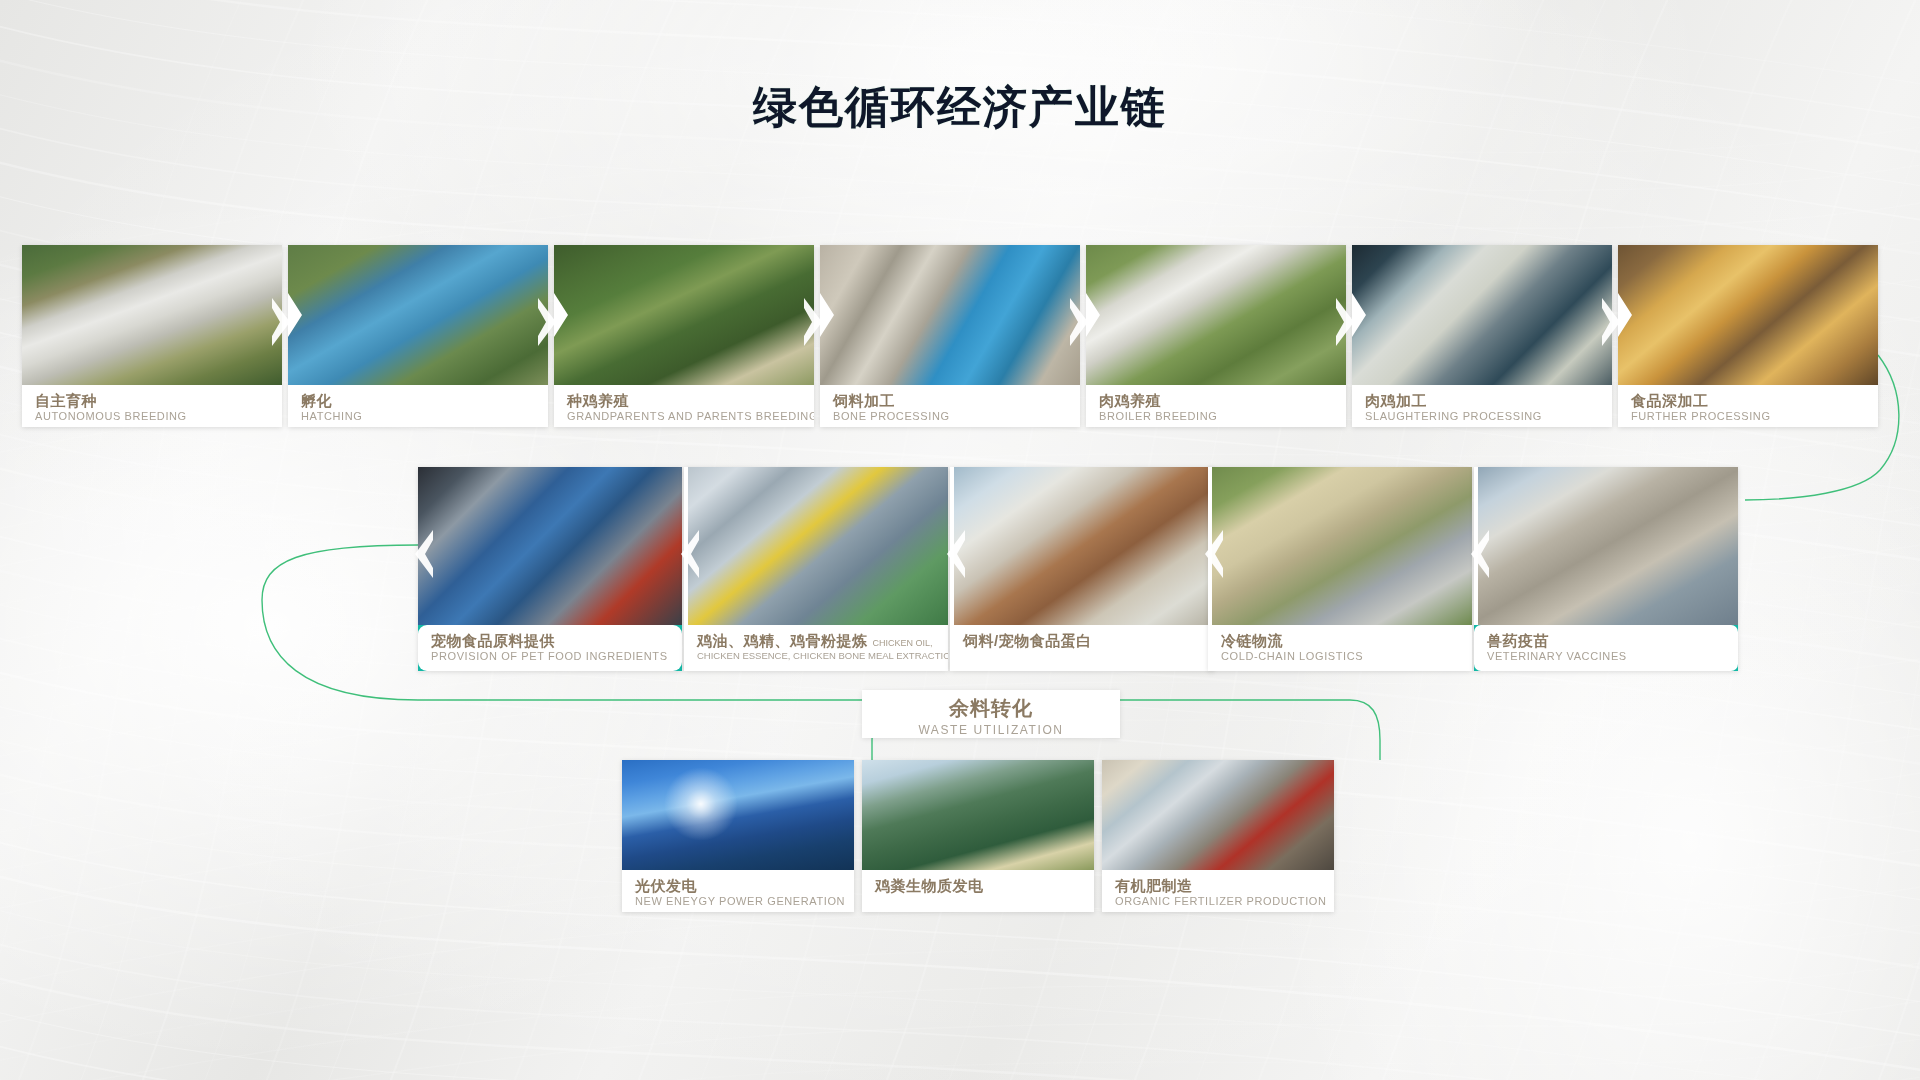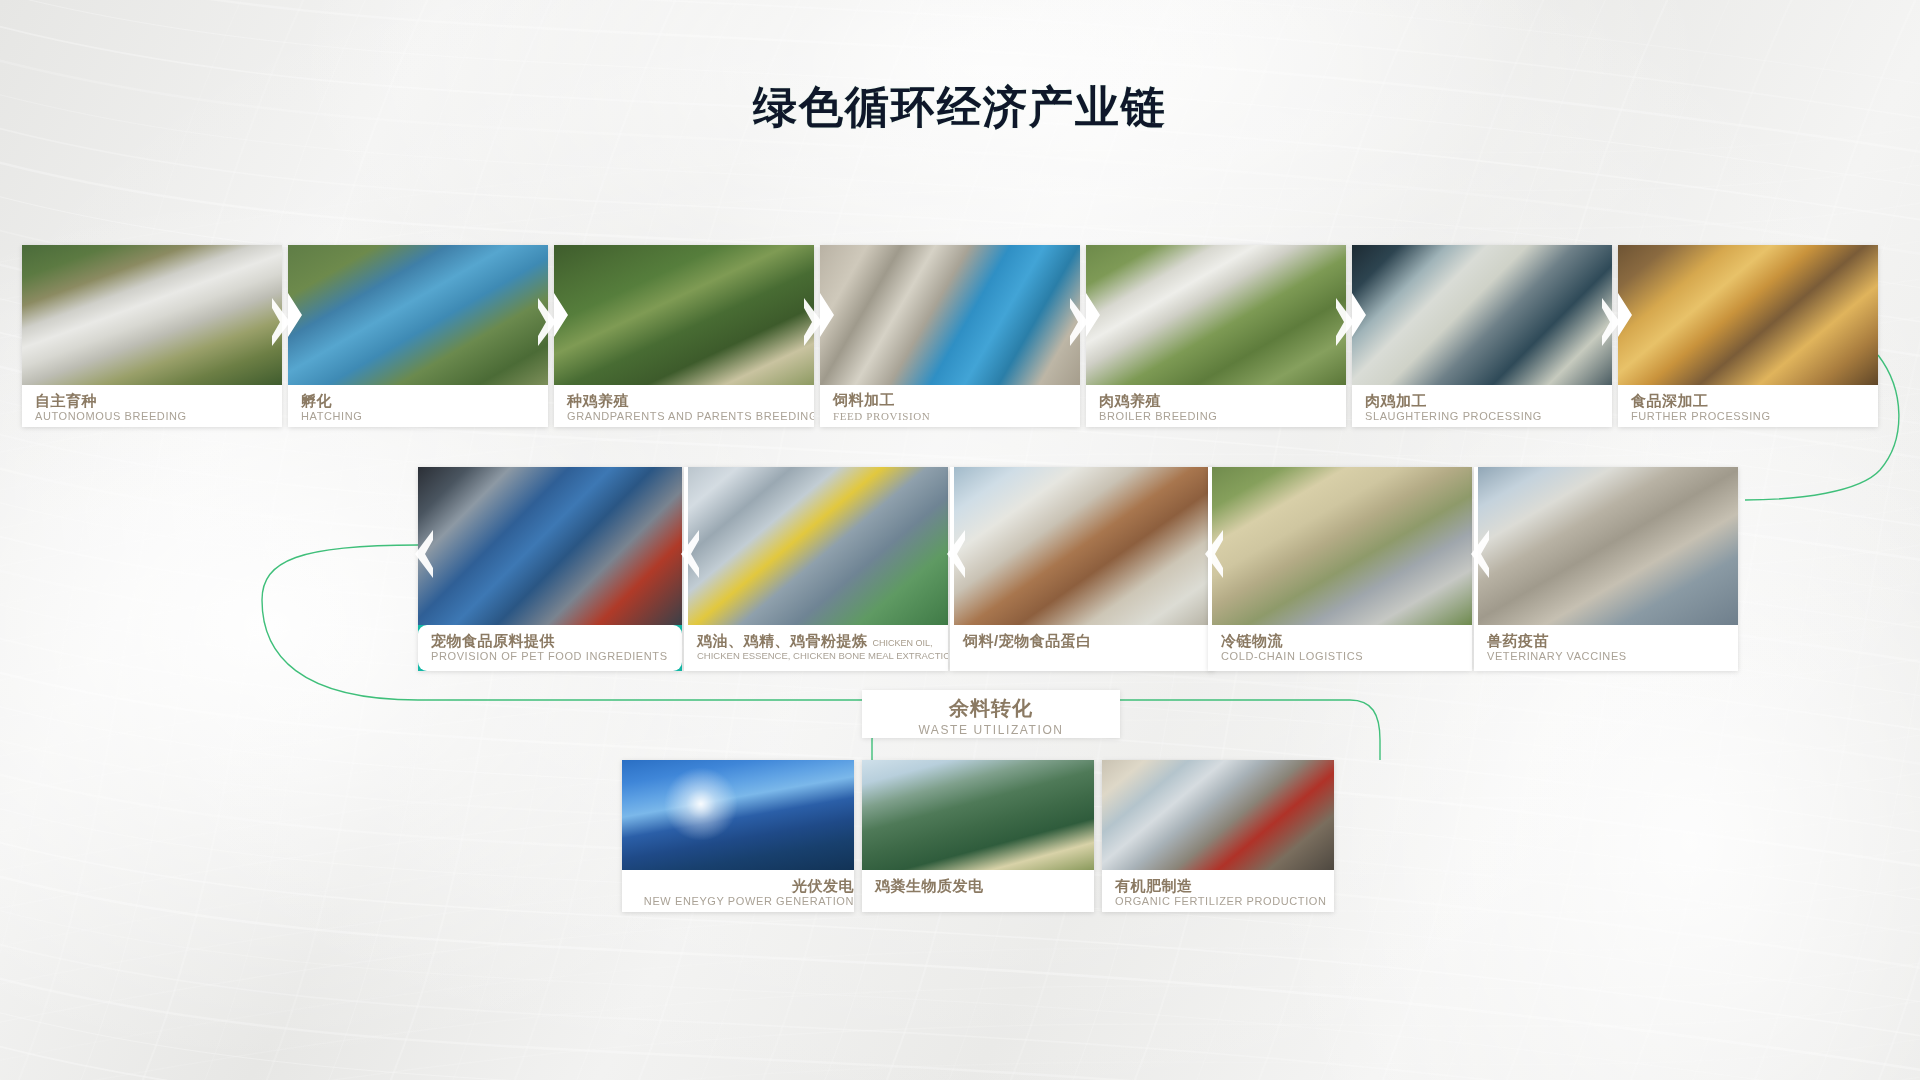--- a/index.html
+++ b/index.html
@@ -239,27 +239,27 @@
         <div class="ph" style="background: linear-gradient(155deg, rgb(62, 92, 44) 0%, rgb(76, 111, 53) 16%, rgb(86, 126, 60) 30%, rgb(127, 155, 84) 42%, rgb(72, 108, 51) 56%, rgb(61, 91, 43) 70%, rgb(201, 195, 160) 84%, rgb(141, 154, 98) 100%);"></div>
       </div>
       <div class="cap" style="height: 42px;">
         <div class="cn">种鸡养殖</div>
         <div class="en">GRANDPARENTS AND PARENTS BREEDING</div>
       </div>
       <svg class="chev" width="26" height="140" viewBox="0 0 26 140" style="left: 0px; height: 140px;">
         <path d="M0,0 L0,48 L14,70 L0,92 L0,140 L-4,140 L-4,0 Z" fill="#ffffff"></path>
       </svg>
     </div>
-    <div class="card" style="left: 820px; top: 245px; width: 260px; height: 182px; font-family: Liberation Serif, serif;">
+    <div class="card" style="left: 820px; top: 245px; width: 260px; height: 182px;">
       <div class="photo" style="height: 140px;">
         <div class="ph" style="background: linear-gradient(120deg, rgb(185, 178, 164) 0%, rgb(207, 201, 187) 14%, rgb(159, 154, 140) 24%, rgb(214, 210, 198) 34%, rgb(168, 163, 150) 44%, rgb(47, 143, 196) 56%, rgb(66, 164, 214) 66%, rgb(42, 126, 168) 76%, rgb(189, 182, 166) 88%, rgb(165, 157, 140) 100%);"></div>
       </div>
       <div class="cap" style="height: 42px;">
         <div class="cn">饲料加工</div>
-        <div class="en">FEED PROVISION</div>
+        <div class="en">BONE PROCESSING</div>
       </div>
       <svg class="chev" width="26" height="140" viewBox="0 0 26 140" style="left: 0px; height: 140px;">
         <path d="M0,0 L0,48 L14,70 L0,92 L0,140 L-4,140 L-4,0 Z" fill="#ffffff"></path>
       </svg>
     </div>
     <div class="card" style="left: 1086px; top: 245px; width: 260px; height: 182px;">
       <div class="photo" style="height: 140px;">
         <div class="ph" style="background: linear-gradient(150deg, rgb(109, 138, 74) 0%, rgb(126, 154, 86) 14%, rgb(216, 216, 208) 26%, rgb(238, 238, 234) 34%, rgb(207, 207, 198) 42%, rgb(125, 154, 84) 56%, rgb(94, 124, 60) 70%, rgb(134, 160, 94) 84%, rgb(90, 118, 56) 100%);"></div>
       </div>
       <div class="cap" style="height: 42px;">
@@ -335,29 +335,29 @@
         <div class="en">COLD-CHAIN LOGISTICS</div>
       </div>
       <svg class="chev" width="26" height="158" viewBox="0 0 26 158" style="left: 0px; height: 158px;">
         <path d="M0,0 L0,57 L-14,79 L0,101 L0,158 L4,158 L4,0 Z" fill="#ffffff"></path>
       </svg>
     </div>
     <div class="card" style="left: 1474px; top: 467px; width: 264px; height: 204px;">
       <div class="photo" style="height: 158px;">
         <div class="ph" style="background: linear-gradient(150deg, rgb(142, 164, 180) 0%, rgb(196, 210, 220) 14%, rgb(220, 220, 214) 26%, rgb(184, 178, 164) 38%, rgb(160, 154, 140) 50%, rgb(198, 192, 178) 64%, rgb(138, 154, 164) 78%, rgb(111, 127, 140) 100%);"></div>
       </div>
-      <div class="cap" style="height: 46px;">
+      <div class="cap" style="height: 46px; border-radius: 7px;">
         <div class="cn">兽药疫苗</div>
         <div class="en">VETERINARY VACCINES</div>
       </div>
       <svg class="chev" width="26" height="158" viewBox="0 0 26 158" style="left: 0px; height: 158px;">
         <path d="M0,0 L0,57 L-14,79 L0,101 L0,158 L4,158 L4,0 Z" fill="#ffffff"></path>
       </svg>
     </div>
-    <div class="card" style="left: 622px; top: 760px; width: 232px; height: 152px; text-align: right;">
+    <div class="card" style="left: 622px; top: 760px; width: 232px; height: 152px;">
       <div class="photo" style="height: 110px;">
         <div class="ph" style="background: radial-gradient(circle at 34% 40%, rgba(255, 255, 255, 0.95) 0%, rgba(255, 255, 255, 0.45) 9%, rgba(255, 255, 255, 0) 22%), linear-gradient(170deg, rgb(42, 111, 196) 0%, rgb(63, 134, 216) 16%, rgb(95, 162, 228) 28%, rgb(123, 184, 234) 38%, rgb(43, 95, 168) 52%, rgb(31, 74, 136) 66%, rgb(24, 64, 110) 80%, rgb(18, 51, 86) 100%);"></div>
       </div>
       <div class="cap" style="height: 42px;">
         <div class="cn">光伏发电</div>
         <div class="en">NEW ENEYGY POWER GENERATION</div>
       </div>
     </div>
     <div class="card" style="left: 862px; top: 760px; width: 232px; height: 152px;">
       <div class="photo" style="height: 110px;">

